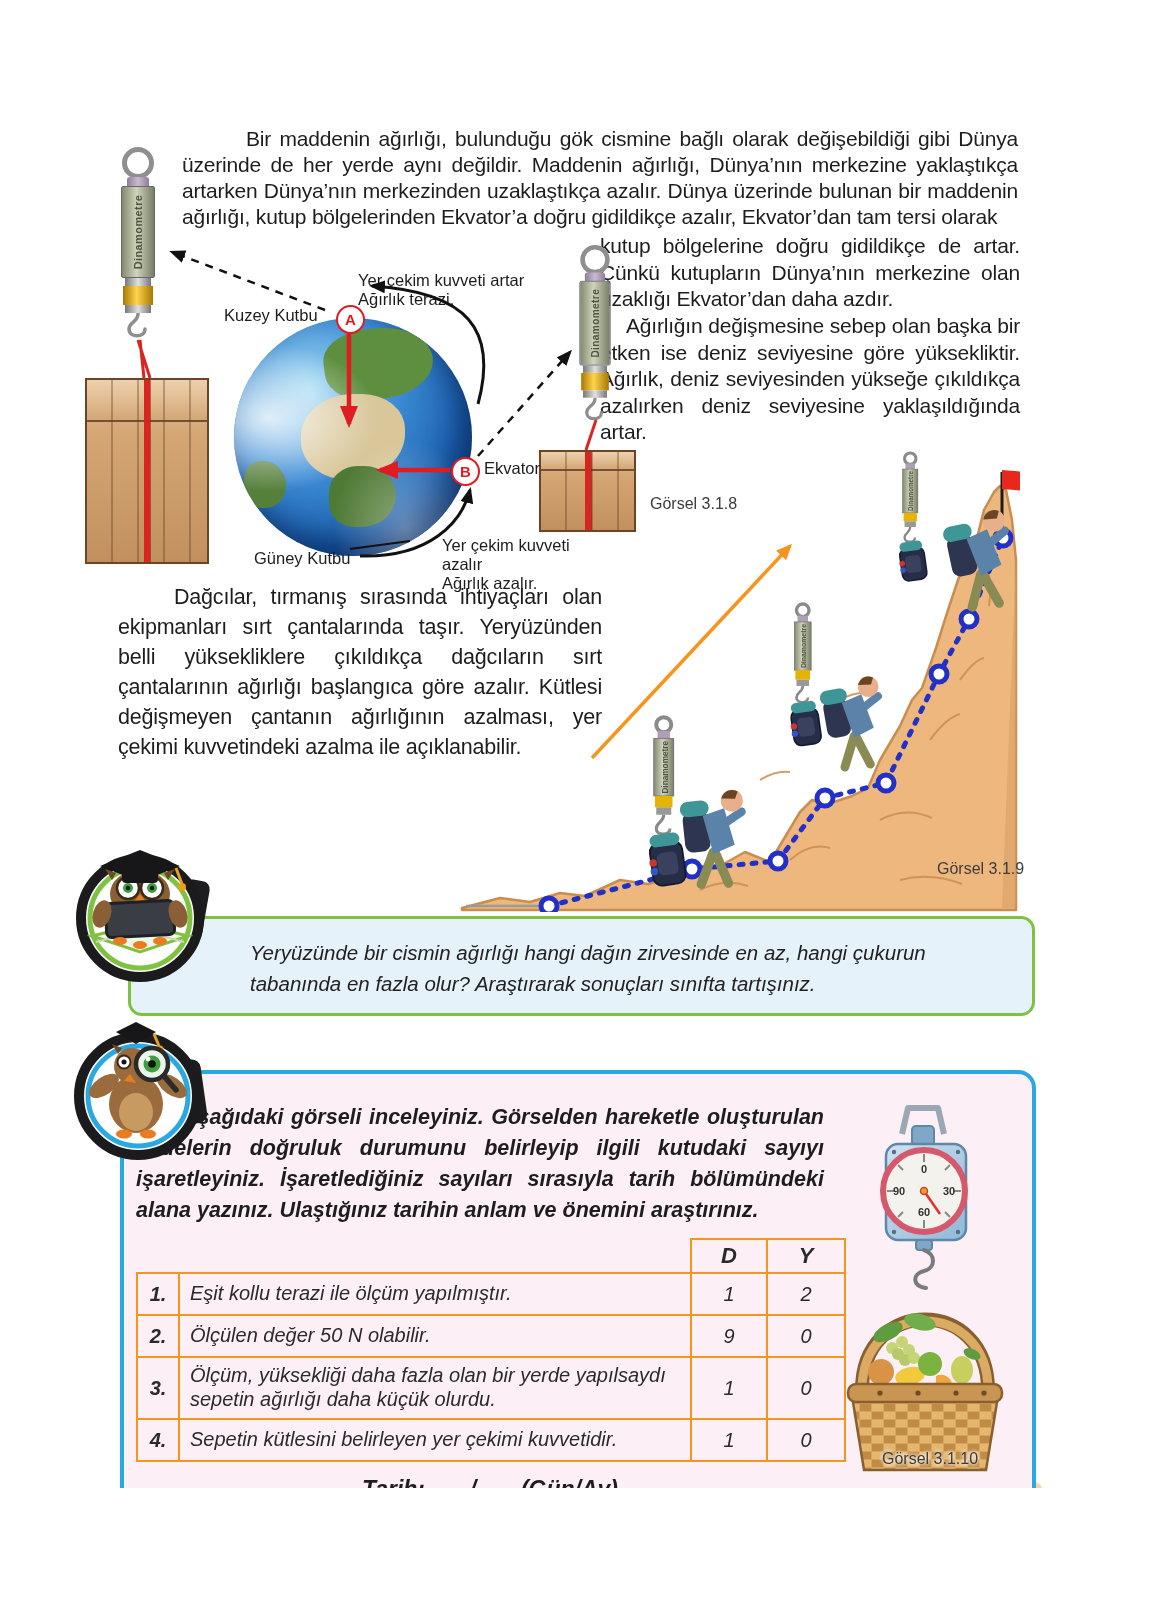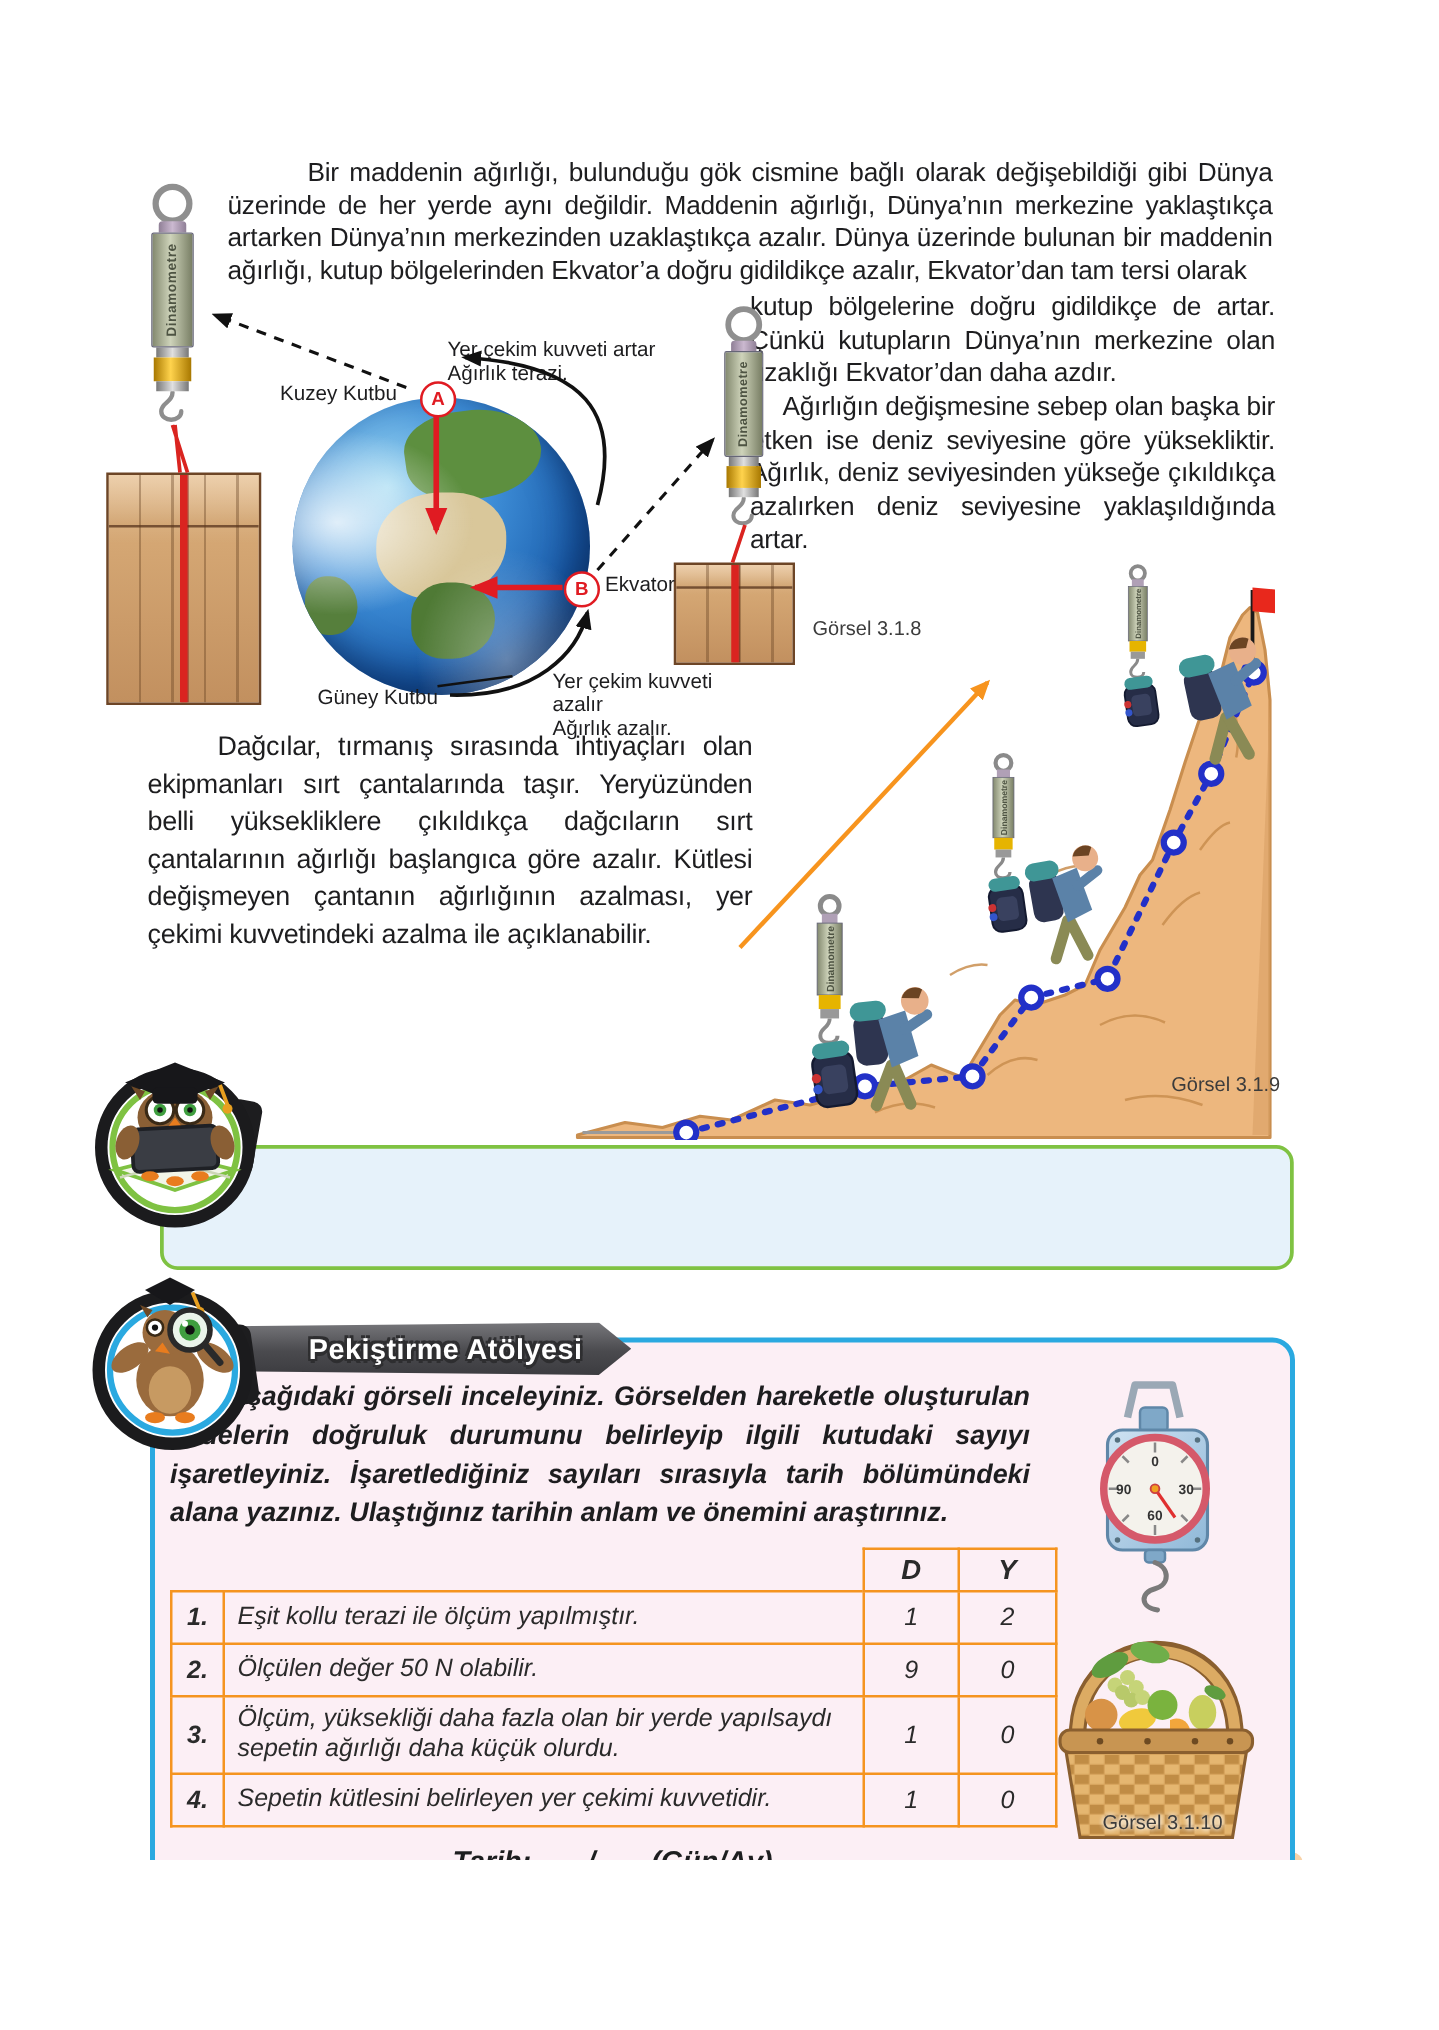--- a/index.html
+++ b/index.html
@@ -245,20 +245,21 @@
     <use href="#dynpair" transform="translate(787,603) scale(1.05)"></use>
     <use href="#dynpair" transform="translate(896,452) scale(0.95)"></use>
 
     <use href="#climber" transform="translate(676,786) scale(1.7) rotate(-6 21 30)"></use>
     <use href="#climber" transform="translate(818,674) scale(1.6) rotate(-10 21 30)"></use>
     <use href="#climber" transform="translate(942,508) scale(1.7) rotate(-12 21 30)"></use>
   </svg>
   <div class="abs gorsel" style="left:937px;top:860px;z-index:4">Görsel 3.1.9</div>
 
   <div class="secbox box-green" style="left:128px;top:916px;width:901px;height:94px"></div>
+  <div class="abs" style="left:250px;top:938px;width:768px;font-style:italic;font-size:20.5px;line-height:30.5px;color:#222;z-index:5">Yeryüzünde bir cismin ağırlığı hangi dağın zirvesinde en az, hangi çukurun tabanında en fazla olur? Araştırarak sonuçları sınıfta tartışınız.</div>
 
   <svg class="owl" style="left:62px;top:828px" width="160" height="180" viewBox="0 0 160 180">
     <rect x="118" y="52" width="26" height="60" rx="8" fill="#1d1d1f" transform="rotate(10 131 82)"></rect>
     <circle cx="78" cy="90" r="59" fill="#fff" stroke="#1b1b1d" stroke-width="10"></circle>
     <circle cx="78" cy="90" r="50" fill="none" stroke="#7fc242" stroke-width="5"></circle>
     <path d="M30,108 L78,96 L126,108 L78,124 Z" fill="#f2f5e8" stroke="#7fc242" stroke-width="3"></path>
     <path d="M34,114 L78,102 L122,114" fill="none" stroke="#cdd6b8" stroke-width="2"></path>
     <ellipse cx="78" cy="66" rx="30" ry="24" fill="#8a5f35"></ellipse>
     <path d="M50,52 l-7,-11 11,4 z" fill="#6f4a26"></path>
       <path d="M106,52 l7,-11 -11,4 z" fill="#6f4a26"></path>
@@ -275,23 +276,20 @@
     <ellipse cx="58" cy="113" rx="7" ry="4" fill="#e87c1e"></ellipse>
       <ellipse cx="78" cy="117" rx="7" ry="4" fill="#e87c1e"></ellipse>
       <ellipse cx="98" cy="113" rx="7" ry="4" fill="#e87c1e"></ellipse>
     <polygon points="38,38 78,22 118,38 78,54" fill="#17171a"></polygon>
     <rect x="60" y="42" width="36" height="13" rx="4" fill="#17171a"></rect>
     <line x1="114" y1="40" x2="120" y2="56" stroke="#e8a020" stroke-width="3"></line>
     <circle cx="120" cy="59" r="4" fill="#e8a020"></circle>
   </svg>
 
   <div class="secbox box-blue" style="left:120px;top:1070px;width:908px;height:448px;border-radius:18px"></div>
-  <div class="banner" style="left:175px;top:1058px;width:330px">
-    <span style="padding-left:72px">Pekiştirme Atölyesi</span>
-  </div>
   <div class="abs" style="left:136px;top:1102px;width:688px;font-weight:bold;font-style:italic;font-size:21.5px;line-height:31px;
               text-align:justify;text-indent:46px;color:#1d1d1f;z-index:5">Aşağıdaki görseli inceleyiniz. Görselden hareketle oluşturulan ifadelerin doğruluk durumunu belirleyip ilgili kutudaki sayıyı işaretleyiniz. İşaretlediğiniz sayıları sırasıyla tarih bölümündeki alana yazınız. Ulaştığınız tarihin anlam ve önemini araştırınız.</div>
 
   <table class="dy-table" style="left:136px;top:1238px;width:708px;z-index:5">
     <colgroup>
         <col style="width:42px">
         <col style="width:512px">
         <col style="width:76px">
         <col style="width:78px">
       </colgroup>

